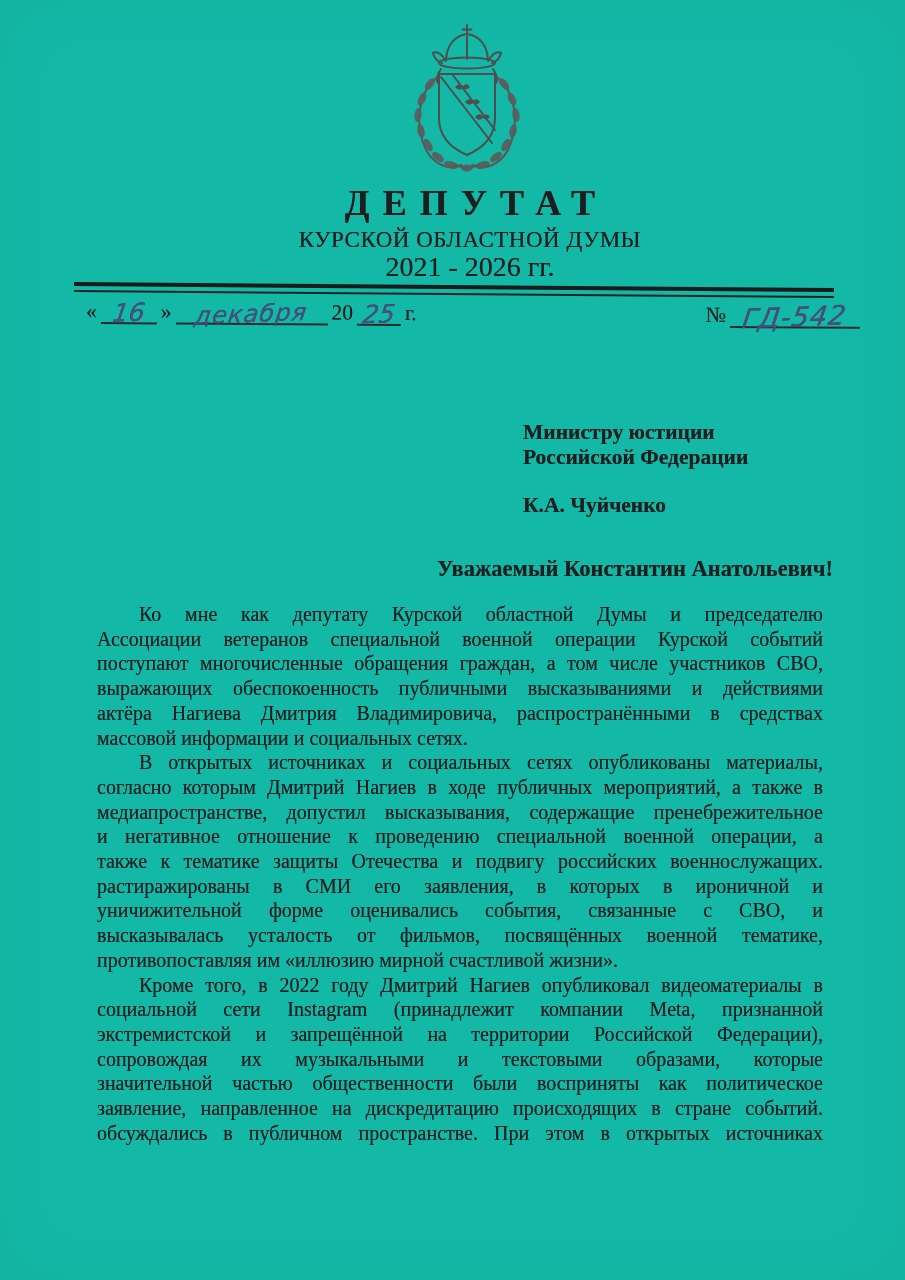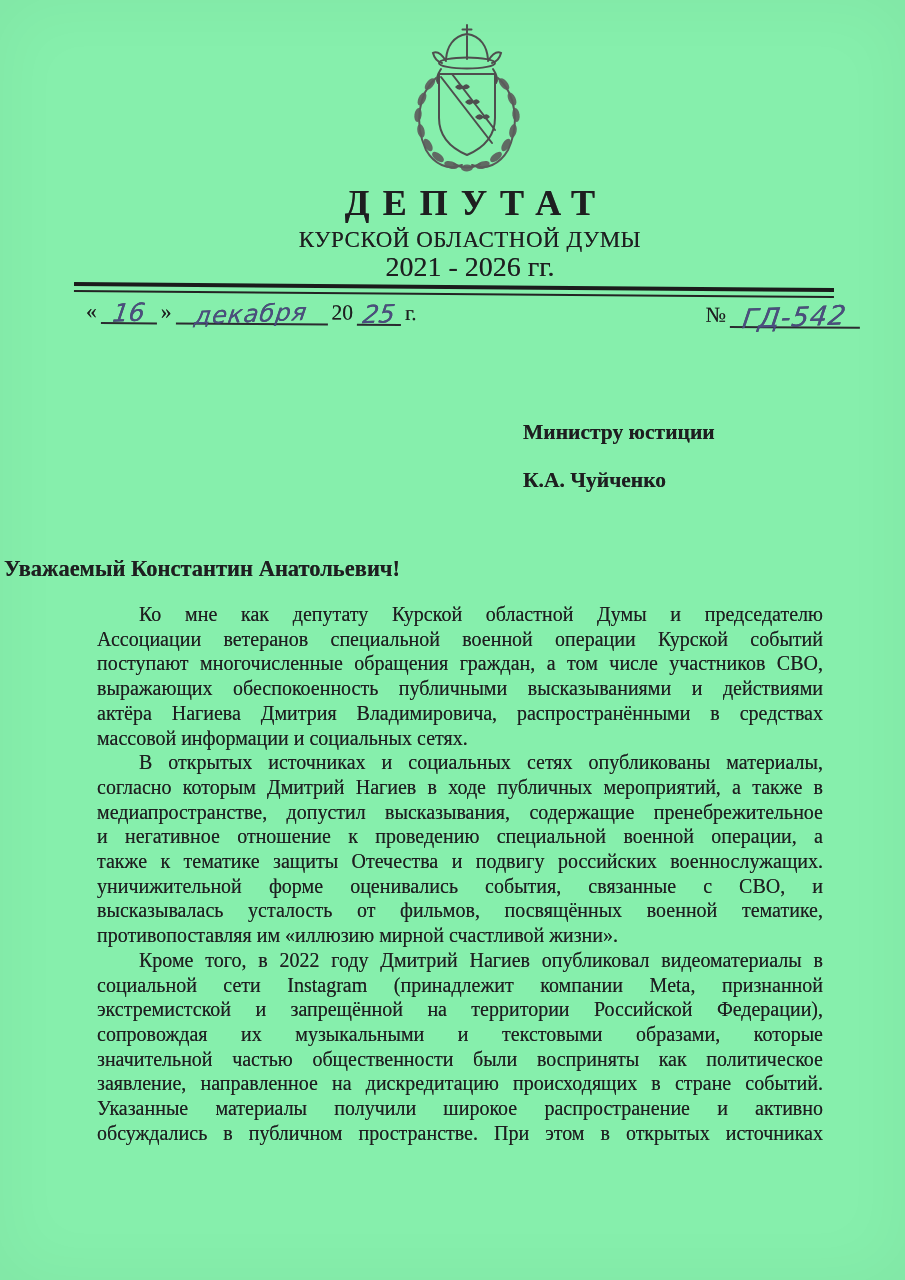--- a/index.html
+++ b/index.html
@@ -1,19 +1,19 @@
 <!DOCTYPE html>
 <html lang="ru" style="--ink: #4b4d80; --text: #1e1e20;"><head>
 <meta charset="utf-8">
 <style>
   * { margin:0; padding:0; box-sizing:border-box; }
   html,body { background:#e9e9e9; }
   .page {
     position:relative; width:905px; height:1280px; margin:0 auto;
-    background:#86efac;
+    background:#14b8a6;
     font-family:"Liberation Serif","DejaVu Serif",serif;
     color:var(--text,#1e1e20);
     overflow:hidden;
     box-shadow: inset 0 0 70px rgba(0,0,0,0.045);
   }
   .scan-text { text-shadow:0 0 0.5px rgba(25,25,25,0.65); }
 
   
   .emblem { position:absolute; left:404px; top:22px; }
   .lh-text { position:absolute; left:35px; width:870px; text-align:center; }
@@ -50,22 +50,22 @@
 
   
   .addressee {
     position:absolute; left:523px; top:420px; width:228px;
     text-align:left; font-weight:bold; font-size:21.5px; line-height:25px;
   }
   .addr-name { margin-top:23px; }
 
   
   .salutation {
-    position:absolute; left:4px; top:556px; width:817px;
-    text-align:left; font-weight:bold; font-size:22.5px;
+    position:absolute; left:16px; top:556px; width:817px;
+    text-align:right; font-weight:bold; font-size:22.5px;
   }
 
   
   .letter-body {
     position:absolute; left:97px; top:602px; width:726px;
     font-size:20px; line-height:24.7px;
   }
   .body-line { text-align:justify; text-align-last:justify; }
   .body-line.first { text-indent:42px; }
   .body-line.para-end { text-align-last:left; }
@@ -142,43 +142,44 @@
     <div class="num-group">
       <span>№</span>
       <span class="underfield f-num">
           <span class="hw hw-num">ГД-542</span>
         </span>
     </div>
   </div>
 
   <div class="addressee scan-text">
     <div>Министру юстиции</div>
+    <div>Российской Федерации</div>
     <div class="addr-name">К.А. Чуйченко</div>
   </div>
 
   <div class="salutation scan-text">Уважаемый Константин Анатольевич!</div>
 
   <div class="letter-body scan-text">
       <div class="body-line first">Ко мне как депутату Курской областной Думы и председателю</div>
       <div class="body-line">Ассоциации ветеранов специальной военной операции Курской событий</div>
       <div class="body-line">поступают многочисленные обращения граждан, а том числе участников СВО,</div>
       <div class="body-line">выражающих обеспокоенность публичными высказываниями и действиями</div>
       <div class="body-line">актёра Нагиева Дмитрия Владимировича, распространёнными в средствах</div>
       <div class="body-line para-end">массовой информации и социальных сетях.</div>
       <div class="body-line first">В открытых источниках и социальных сетях опубликованы материалы,</div>
       <div class="body-line">согласно которым Дмитрий Нагиев в ходе публичных мероприятий, а также в</div>
       <div class="body-line">медиапространстве, допустил высказывания, содержащие пренебрежительное</div>
       <div class="body-line">и негативное отношение к проведению специальной военной операции, а</div>
       <div class="body-line">также к тематике защиты Отечества и подвигу российских военнослужащих.</div>
+      <div class="body-line">растиражированы в СМИ его заявления, в которых в ироничной и</div>
       <div class="body-line">уничижительной форме оценивались события, связанные с СВО, и</div>
       <div class="body-line">высказывалась усталость от фильмов, посвящённых военной тематике,</div>
       <div class="body-line para-end">противопоставляя им «иллюзию мирной счастливой жизни».</div>
       <div class="body-line first">Кроме того, в 2022 году Дмитрий Нагиев опубликовал видеоматериалы в</div>
       <div class="body-line">социальной сети Instagram (принадлежит компании Meta, признанной</div>
       <div class="body-line">экстремистской и запрещённой на территории Российской Федерации),</div>
       <div class="body-line">сопровождая их музыкальными и текстовыми образами, которые</div>
       <div class="body-line">значительной частью общественности были восприняты как политическое</div>
       <div class="body-line">заявление, направленное на дискредитацию происходящих в стране событий.</div>
-      <div class="body-line">Указанные материалы получили широкое распространение и активно</div>
       <div class="body-line">обсуждались в публичном пространстве. При этом в открытых источниках</div>
     </div>
 
 </div>
 
 </body></html>

